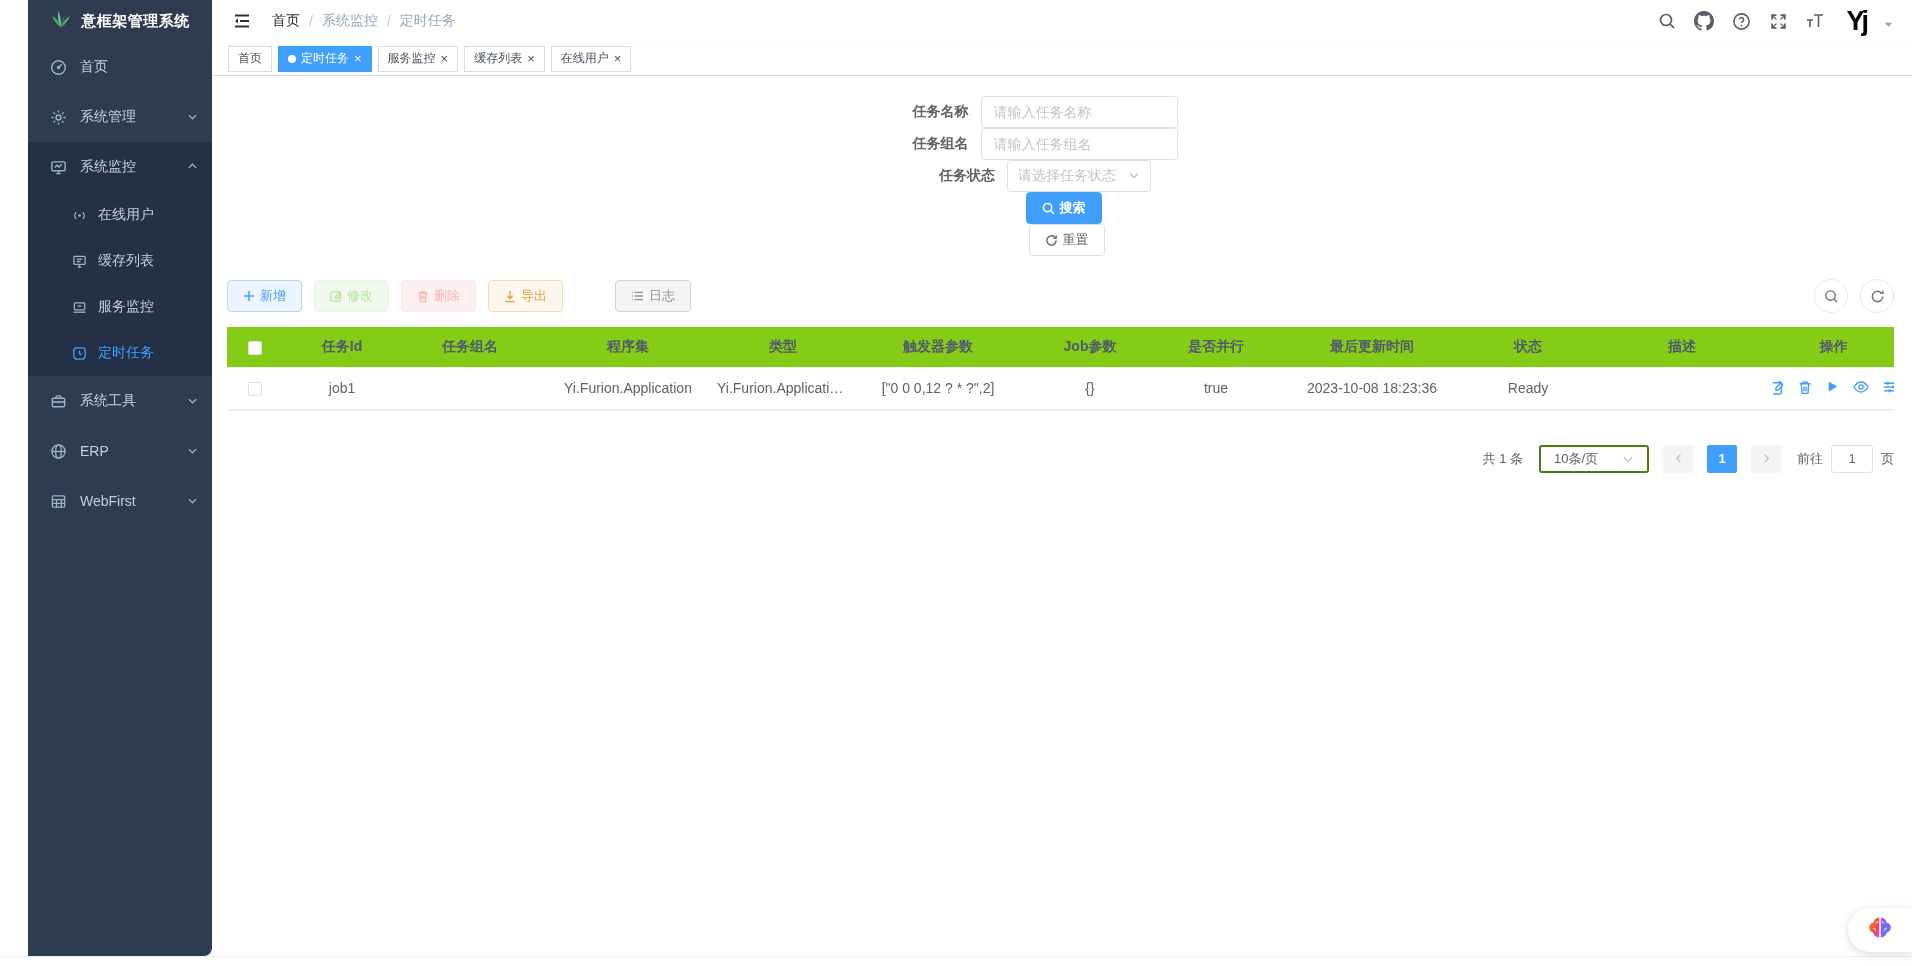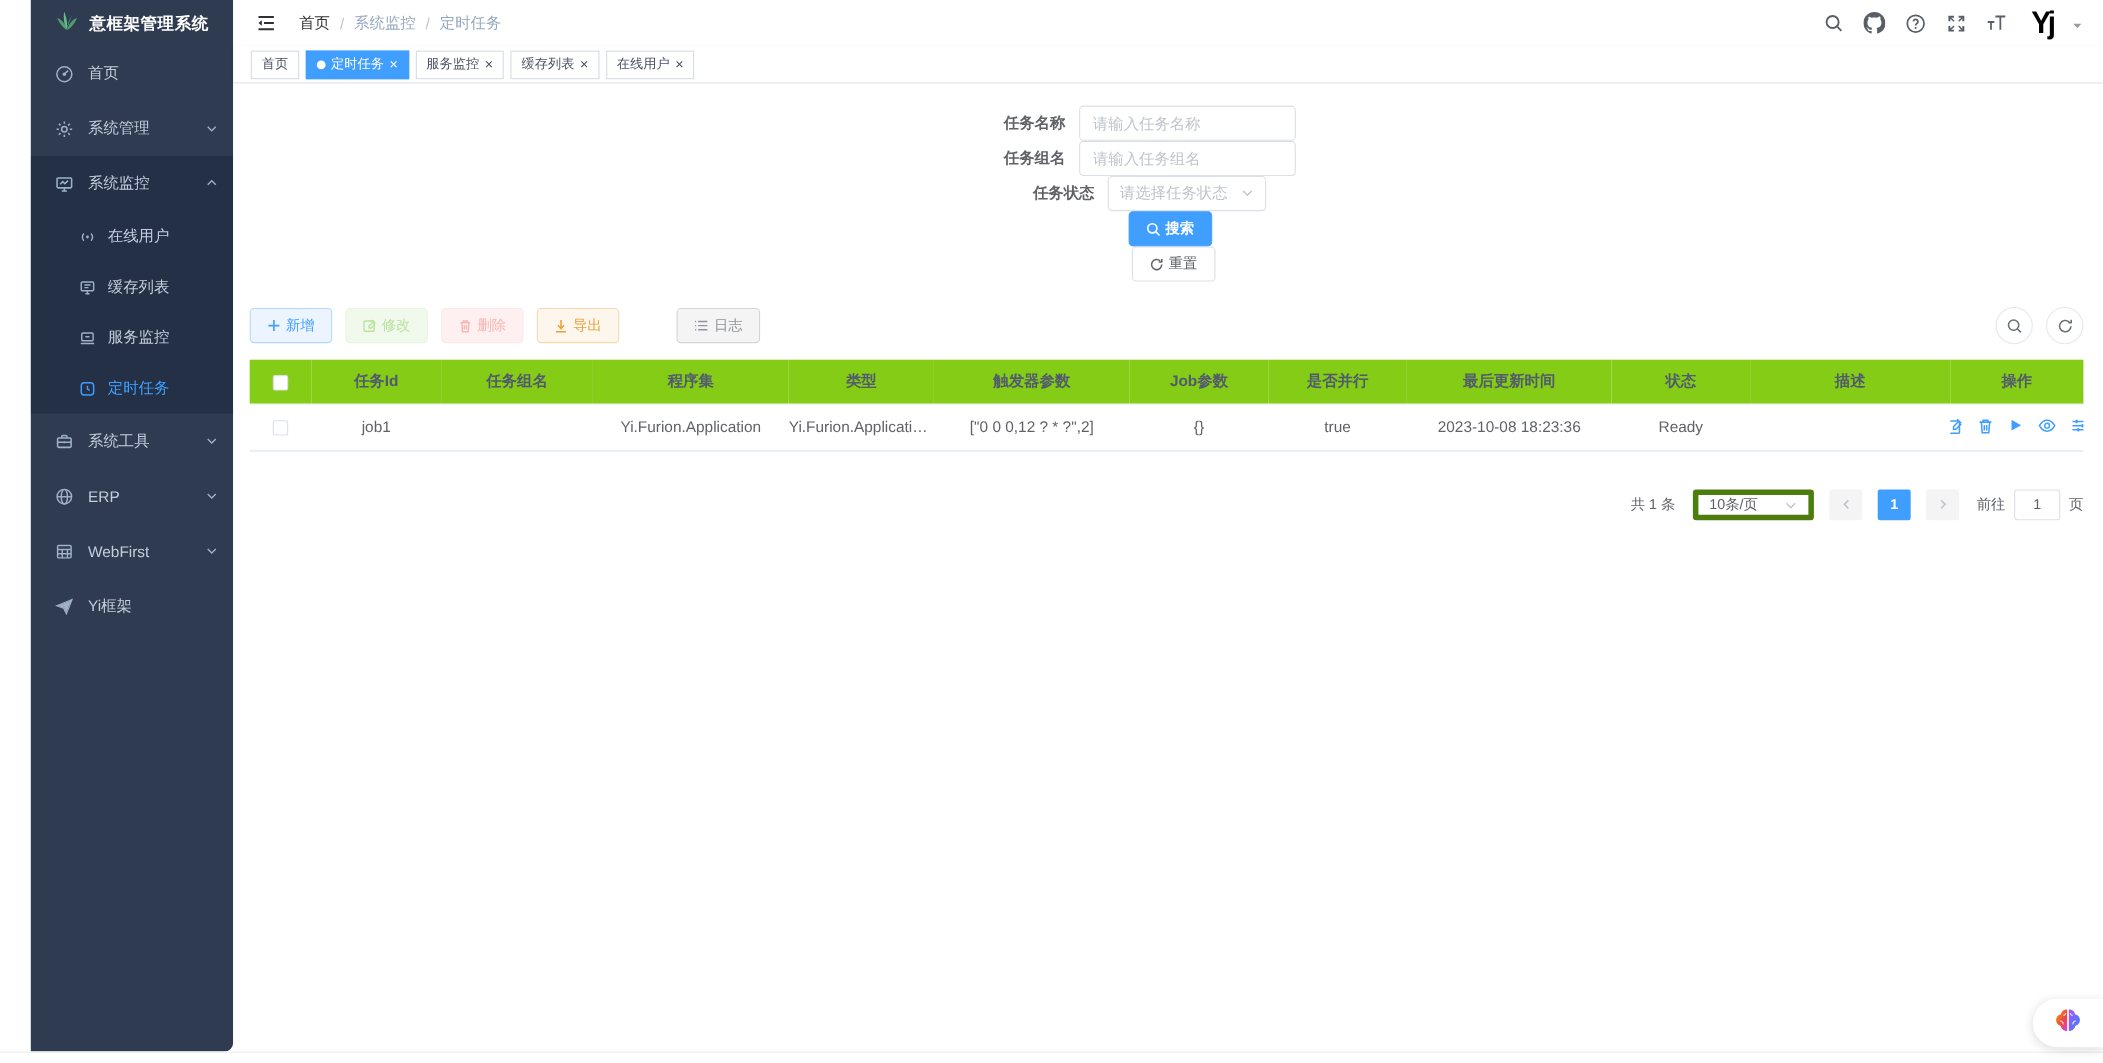--- a/index.html
+++ b/index.html
@@ -88,21 +88,21 @@
              border-bottom:1px solid #ebeef5; overflow:hidden; text-overflow:ellipsis; white-space:nowrap; }
   .checkbox { width:14px; height:14px; border:1px solid #dcdfe6; border-radius:2px; background:#fff;
               display:inline-block; vertical-align:middle; cursor:pointer; }
   .op-icons { display:flex; align-items:center; justify-content:center; gap:14px; color:#409eff; }
   .op-icons span { width:16px; height:16px; display:inline-flex; cursor:pointer; }
 
   
   .pagination { margin-top:34px; display:flex; align-items:center; justify-content:flex-end; gap:14px;
                 font-size:13px; color:#606266; }
   .pg-total { margin-right:2px; }
-  .pg-size { width:110px; height:28px; border:5px solid #4d7c0f; border-radius:3px; background:#fff;
+  .pg-size { width:110px; height:28px; border:2px solid #4d7c0f; border-radius:3px; background:#fff;
              display:flex; align-items:center; justify-content:center; gap:24px; color:#606266; cursor:pointer; }
   .pg-arrow { width:30px; height:28px; border-radius:2px; background:#f4f4f5; color:#c0c4cc;
               display:flex; align-items:center; justify-content:center; cursor:pointer; }
   .pg-page { width:30px; height:28px; border-radius:2px; background:#409eff; color:#fff; font-weight:bold;
              display:flex; align-items:center; justify-content:center; cursor:pointer; }
   .pg-goto { display:flex; align-items:center; gap:8px; margin-left:2px; }
   .pg-goto-input { width:42px; height:28px; border:1px solid #dcdfe6; border-radius:3px; text-align:center;
                    font-size:13px; color:#606266; outline:none; font-family:inherit; }
 
   
@@ -253,29 +253,20 @@
           </svg>
         </span>
         <span class="mi-label">WebFirst</span>
         <span class="caret">
           <svg width="11" height="11" viewBox="0 0 12 12" fill="none" stroke="currentColor" stroke-width="1.4">
               <path d="M2 4.5 L6 8.5 L10 4.5"></path>
             </svg>
         </span>
       </div>
 
-      <div class="menu-item">
-        <span class="mi-icon">
-          <svg width="17" height="17" viewBox="0 0 18 18" fill="currentColor">
-            <path d="M1.5 8.2 L16.5 2 L11 16 L8.2 10.5 L1.5 8.2 Z M8.2 10.5 L16.5 2" stroke="currentColor" stroke-width="1" fill="none"></path>
-            <path d="M2.5 8.2 L16 2.5 L10.8 15 L8.5 10.2 Z"></path>
-          </svg>
-        </span>
-        <span class="mi-label">Yi框架</span>
-      </div>
     </nav>
   </aside>
 
   <div class="main">
 
     <header class="topbar">
       <span class="fold-btn">
         <svg width="20" height="20" viewBox="0 0 20 20" fill="none" stroke="currentColor" stroke-width="1.8">
           <path d="M3 4.5h14M8 10h9M3 15.5h14"></path>
             <path d="M6 7.5 L3 10 L6 12.5 Z" fill="currentColor" stroke="none"></path>

